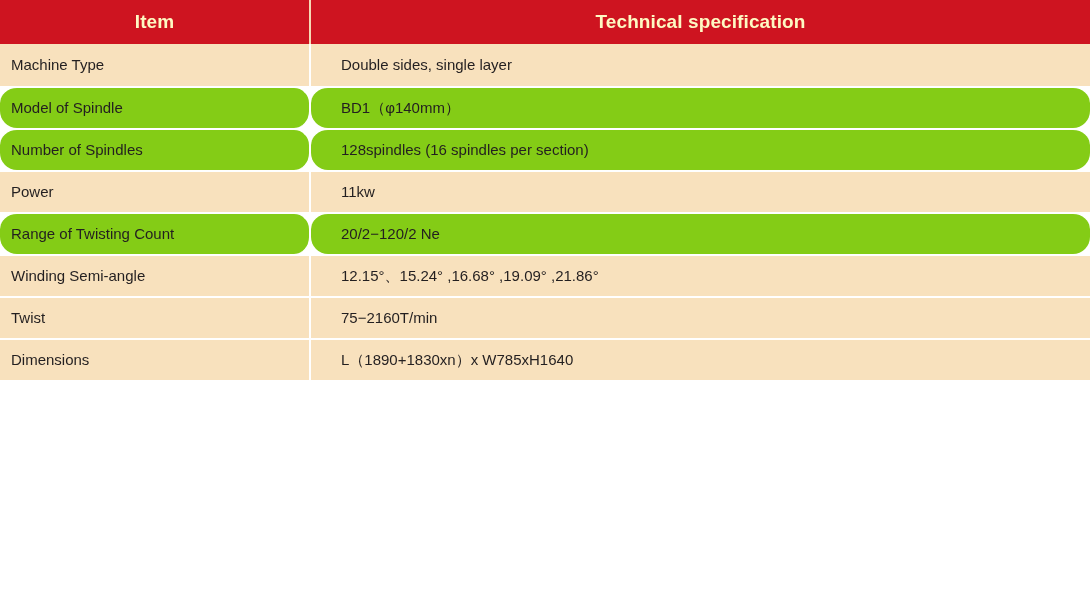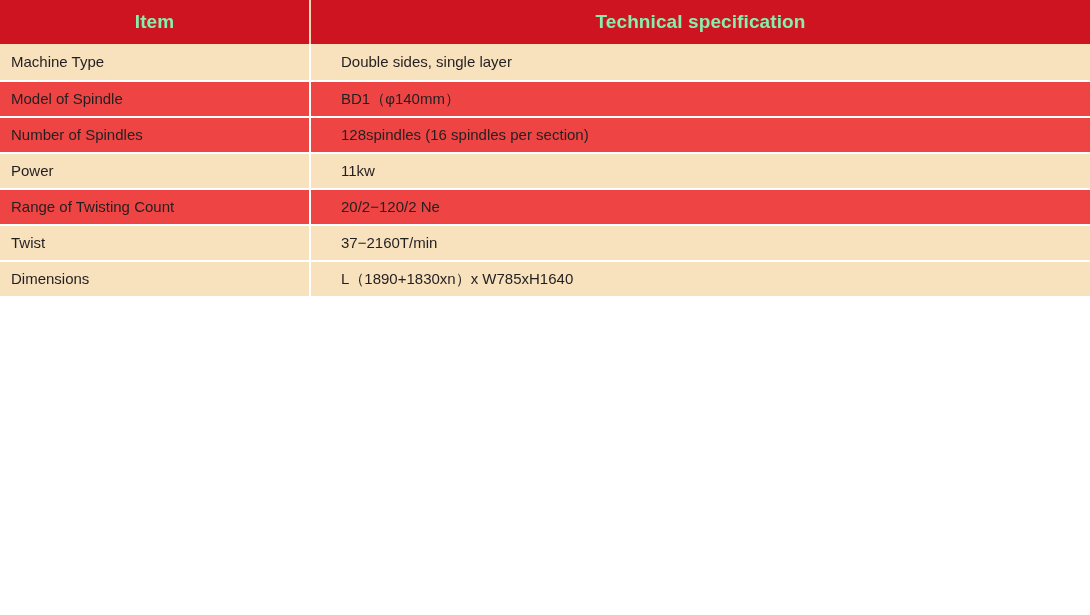--- a/index.html
+++ b/index.html
@@ -13,43 +13,43 @@
     width:1090px;
     border-collapse:separate;
     border-spacing:0;
     table-layout:fixed;
   }
   #spec-table col.col-item { width:311px; }
   #spec-table col.col-spec { width:779px; }
 
   thead th {
     background:#ce1420;
-    color:#86efac;
+    color:#fef9c3;
     font-size:19px;
     font-weight:bold;
     letter-spacing:.1px;
     height:44px;
     line-height:44px;
     text-align:center;
     padding:0;
     vertical-align:middle;
   }
   thead th.th-item { border-right:2px solid #f6d9b4; }
 
   tbody td {
-    height:36px;
+    height:42px;
     font-size:15px;
     color:#231f20;
     padding:0 0 0 11px;
     vertical-align:middle;
     line-height:1.25;
     white-space:nowrap;
   }
   tbody tr.row-tan td { background:#f8e1bd; }
-  tbody tr.row-gray td { background:#ef4444; }
+  tbody tr.row-gray td { background:#84cc16;border-radius:17px; }
   tbody td.cell-item { border-right:2px solid #ffffff; }
   tbody tr + tr td { border-top:2px solid #ffffff; }
   tbody td.cell-spec { padding-left:30px; }
 </style>
 </head>
 <body>
 
 <table id="spec-table">
   <colgroup>
     <col class="col-item">
@@ -76,21 +76,25 @@
       </tr>
       <tr class="row-tan">
         <td class="cell-item">Power</td>
         <td class="cell-spec">11kw</td>
       </tr>
       <tr class="row-gray">
         <td class="cell-item">Range of Twisting Count</td>
         <td class="cell-spec">20/2−120/2 Ne</td>
       </tr>
       <tr class="row-tan">
+        <td class="cell-item">Winding Semi-angle</td>
+        <td class="cell-spec">12.15°、15.24° ,16.68° ,19.09° ,21.86°</td>
+      </tr>
+      <tr class="row-tan">
         <td class="cell-item">Twist</td>
-        <td class="cell-spec">37−2160T/min</td>
+        <td class="cell-spec">75−2160T/min</td>
       </tr>
       <tr class="row-tan">
         <td class="cell-item">Dimensions</td>
         <td class="cell-spec">L（1890+1830xn）x W785xH1640</td>
       </tr>
     </tbody>
 </table>
 
 </body></html>

